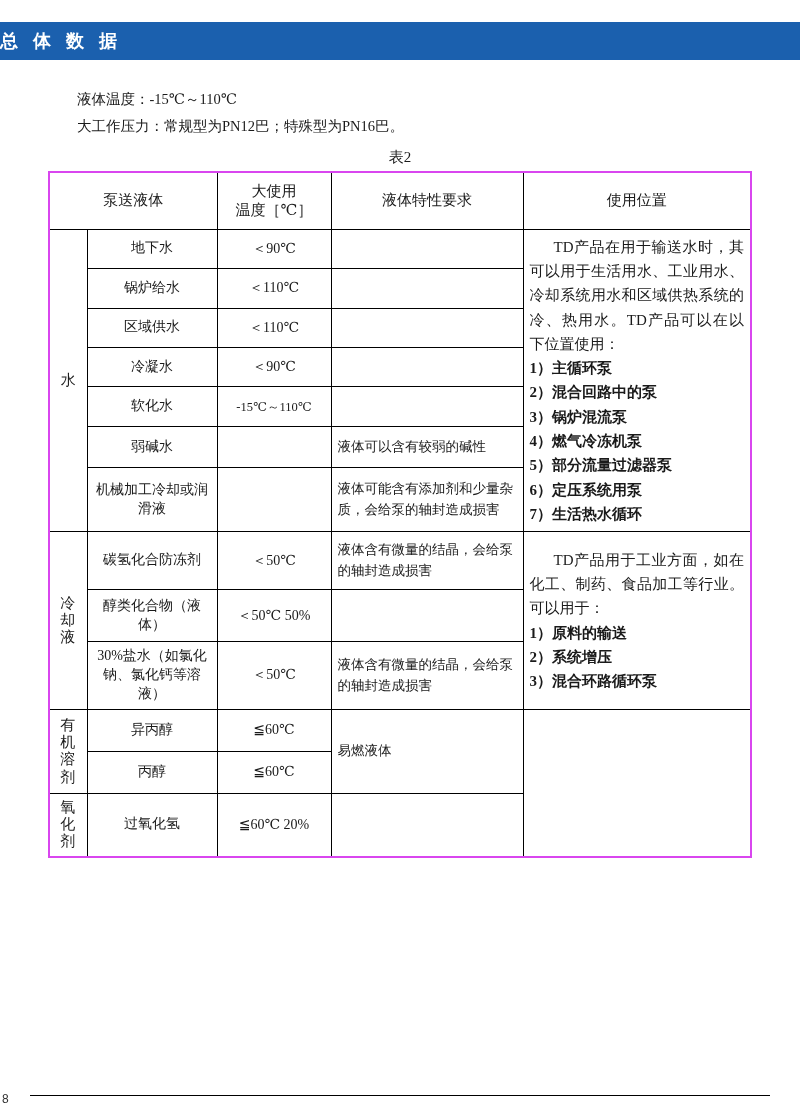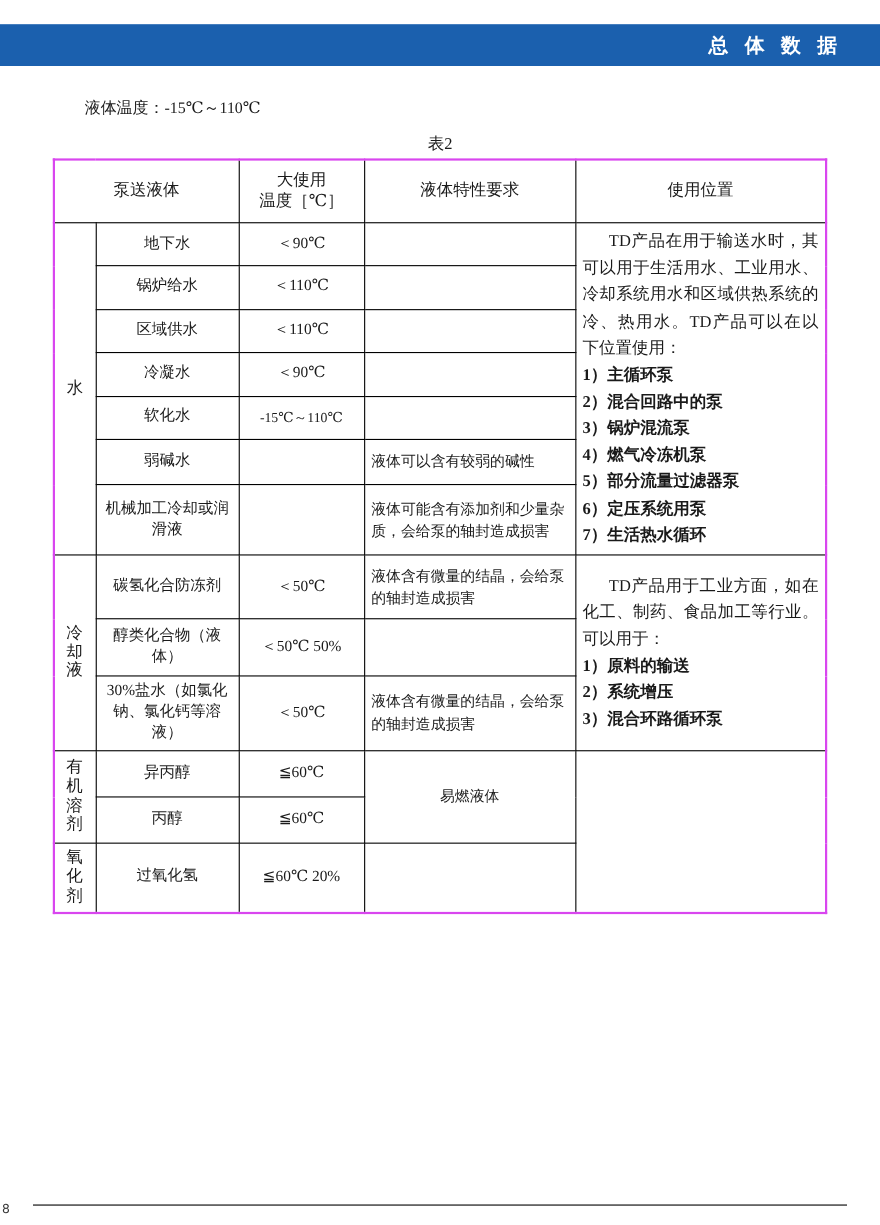--- a/index.html
+++ b/index.html
@@ -18,21 +18,21 @@
   
   .header-bar {
     position: absolute;
     left: 0;
     top: 22px;
     width: 800px;
     height: 38px;
     background: #1b60ae;
     display: flex;
     align-items: center;
-    justify-content: flex-end;
+    justify-content: flex-start;
   }
   .header-title {
     color: #ffffff;
     font-size: 18px;
     font-weight: bold;
     letter-spacing: 5px;
     padding-right: 34px;
     font-family: "Liberation Sans", sans-serif;
   }
   
@@ -157,20 +157,21 @@
 <div class="header-bar">
   <div class="header-title">总 体 数 据</div>
 </div>
 
 <div class="content">
 
 
 
   <p class="para-line">液体温度：-15℃～110℃</p>
 
+  <p class="para-line">大工作压力：常规型为PN12巴；特殊型为PN16巴。</p>
 
   <div class="table-caption">表2</div>
 
   <table class="spec">
     <colgroup>
       <col style="width:38px">
       <col style="width:130px">
       <col style="width:114px">
       <col style="width:192px">
       <col>
@@ -255,21 +256,21 @@
       <tr style="height:64px">
         <td class="c-name">30%盐水（如氯化钠、氯化钙等溶液）</td>
         <td class="c-temp">＜50℃</td>
         <td class="c-prop">液体含有微量的结晶，会给泵的轴封造成损害</td>
       </tr>
 
       <tr class="thick-top" style="height:42px">
         <td class="c-grp vgrp" rowspan="2" style="word-break:break-all;">有机溶剂</td>
         <td class="c-name">异丙醇</td>
         <td class="c-temp">≦60℃</td>
-        <td class="c-prop" rowspan="2" style="text-align:center">易燃液体</td>
+        <td class="c-prop" rowspan="2" style="text-align:left">易燃液体</td>
         <td class="c-use" rowspan="3"></td>
       </tr>
       <tr style="height:42px">
         <td class="c-name">丙醇</td>
         <td class="c-temp">≦60℃</td>
       </tr>
 
       <tr class="thick-top" style="height:56px">
         <td class="c-grp vgrp" style="word-break:break-all;">氧化剂</td>
         <td class="c-name">过氧化氢</td>

